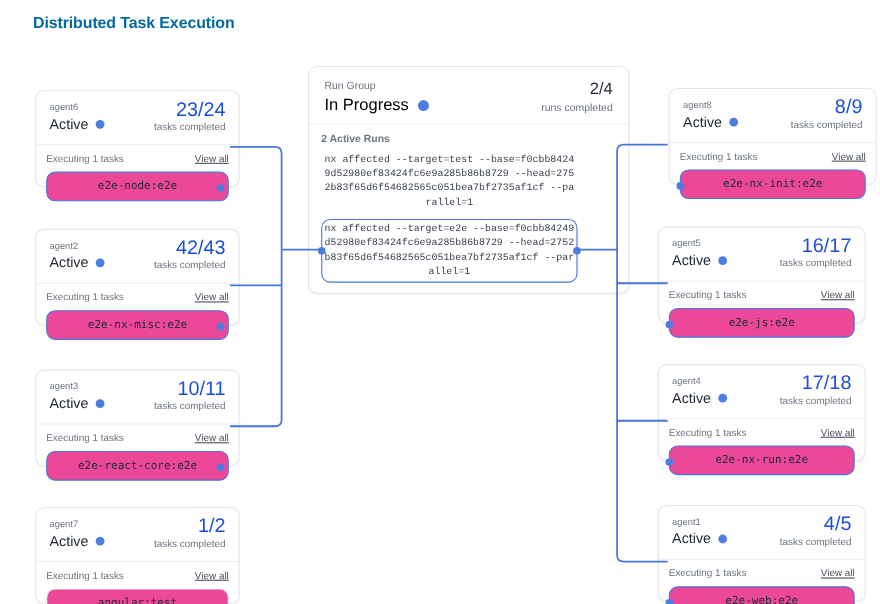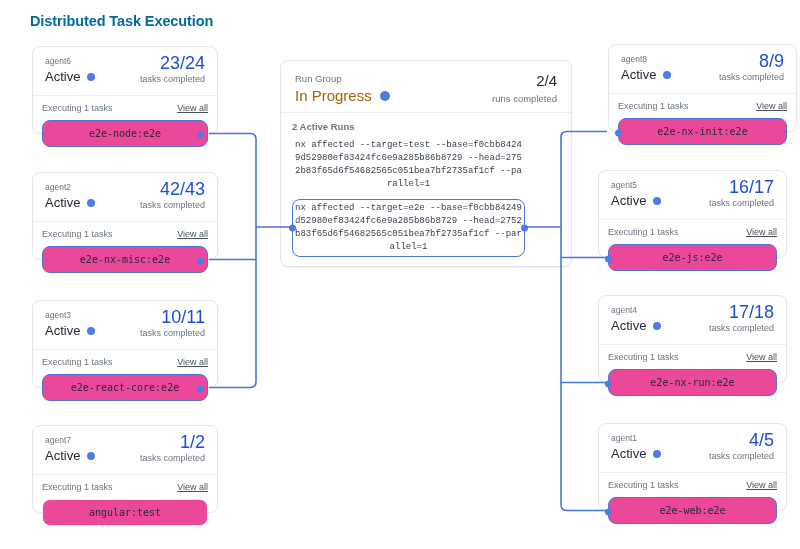--- a/index.html
+++ b/index.html
@@ -10,21 +10,21 @@
   .page-title { position:absolute; left:30px; top:13px; font-size:14.5px; font-weight:700;
                 color:#0369a1; letter-spacing:-0.1px; }
 
   svg.connectors { position:absolute; left:0; top:0; z-index:6; pointer-events:none; }
   svg.connectors path { fill:none; stroke:#4a75d8; stroke-width:1.6px; }
 
   .card { position:absolute; background:#fff; border:1px solid #e3e6eb; border-radius:8px;
           box-shadow:0 1px 2px rgba(16,24,40,0.04); z-index:2; }
 
   
-  .agent-card { width:186px; height:88px; }
+  .agent-card { width:186px; height:88px;margin-top:36px; }
   .agent-card.right { width:189px; }
   .card-head { height:49px; padding:8px 12px 0; border-bottom:1px solid #eceef2;
                display:flex; justify-content:space-between; }
   .agent-name { font-size:8.5px; line-height:12px; color:#6b7480; }
   .agent-status { font-size:13px; line-height:19px; color:#222a36; font-weight:400;
                   display:flex; align-items:center; gap:7px; }
   .status-dot { width:8px; height:8px; border-radius:50%; background:#4d7ce2; display:inline-block; }
   .head-right { text-align:right; }
   .tasks-fraction { font-size:18px; line-height:16px; color:#1d4ed8; }
   .tasks-caption { font-size:9px; line-height:13px; color:#6b7480; margin-top:2px; }
@@ -39,21 +39,21 @@
   .task-pill.plain { border-color:#edeff3; cursor:default; }
   .conn-dot { position:absolute; width:7px; height:7px; border-radius:50%; background:#4d7ce2;
               top:50%; transform:translateY(-50%); z-index:7; }
   .dot-right { right:-4px; } .dot-left { left:-4px; }
 
   
   .center-card { left:280px; top:60px; width:292px; height:207px; }
   .center-head { height:52px; padding:11px 14px 0; border-bottom:1px solid #eceef2;
                  display:flex; justify-content:space-between; }
   .rg-label { font-size:9.5px; line-height:13px; color:#6b7480; }
-  .rg-status { font-size:15px; line-height:22px; color:#a16207; display:flex; align-items:center; gap:8px; }
+  .rg-status { font-size:15px; line-height:22px; color:#000000; display:flex; align-items:center; gap:8px; }
   .rg-status .status-dot { width:10px; height:10px; }
   .rg-fraction { font-size:15px; line-height:18px; color:#222a36; text-align:right; }
   .rg-caption { font-size:9.5px; line-height:13px; color:#6b7480; text-align:right; margin-top:2px; }
   .center-body { padding:7px 11px 0; }
   .active-runs { font-size:9.5px; line-height:13px; color:#6b7480;font-weight:bold; }
   .run-cmd { width:233px; margin-top:3px; padding:2px 0; border:1.5px solid transparent;
              font-family:Liberation Mono, monospace; font-size:9px; line-height:13px;
              color:#39414e; text-align:center; }
   .run-cmd .cmd-text { width:42.4ch; margin:0 auto; word-break:break-all; }
   .run-cmd.highlighted { position:relative; margin-top:5px; border:1.5px solid #4a75d8;

